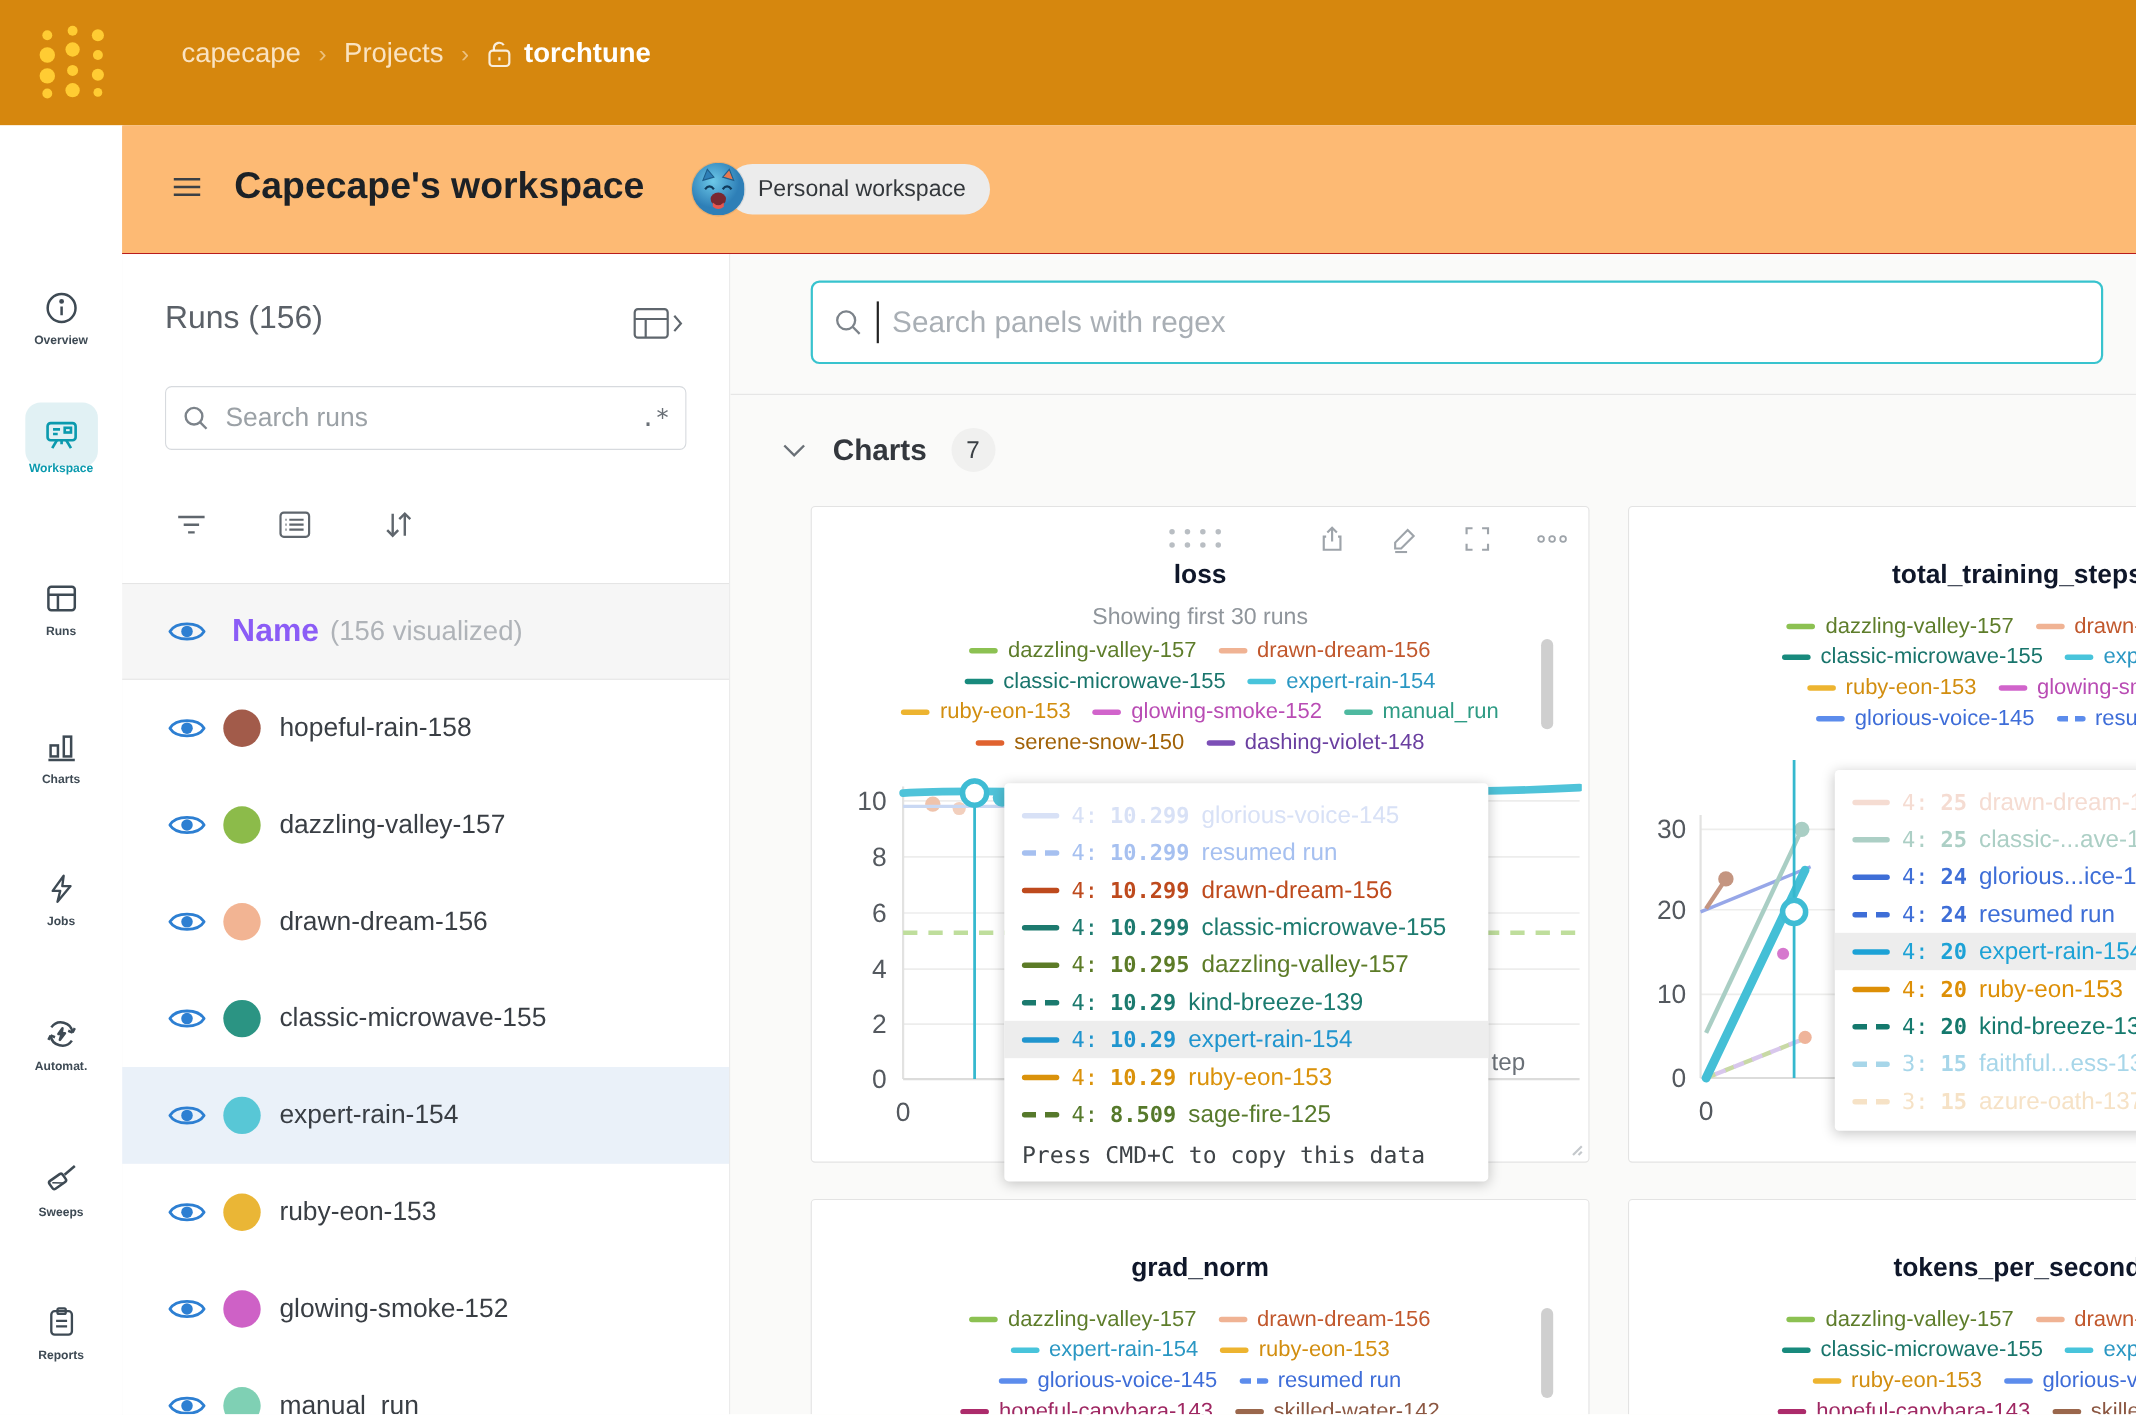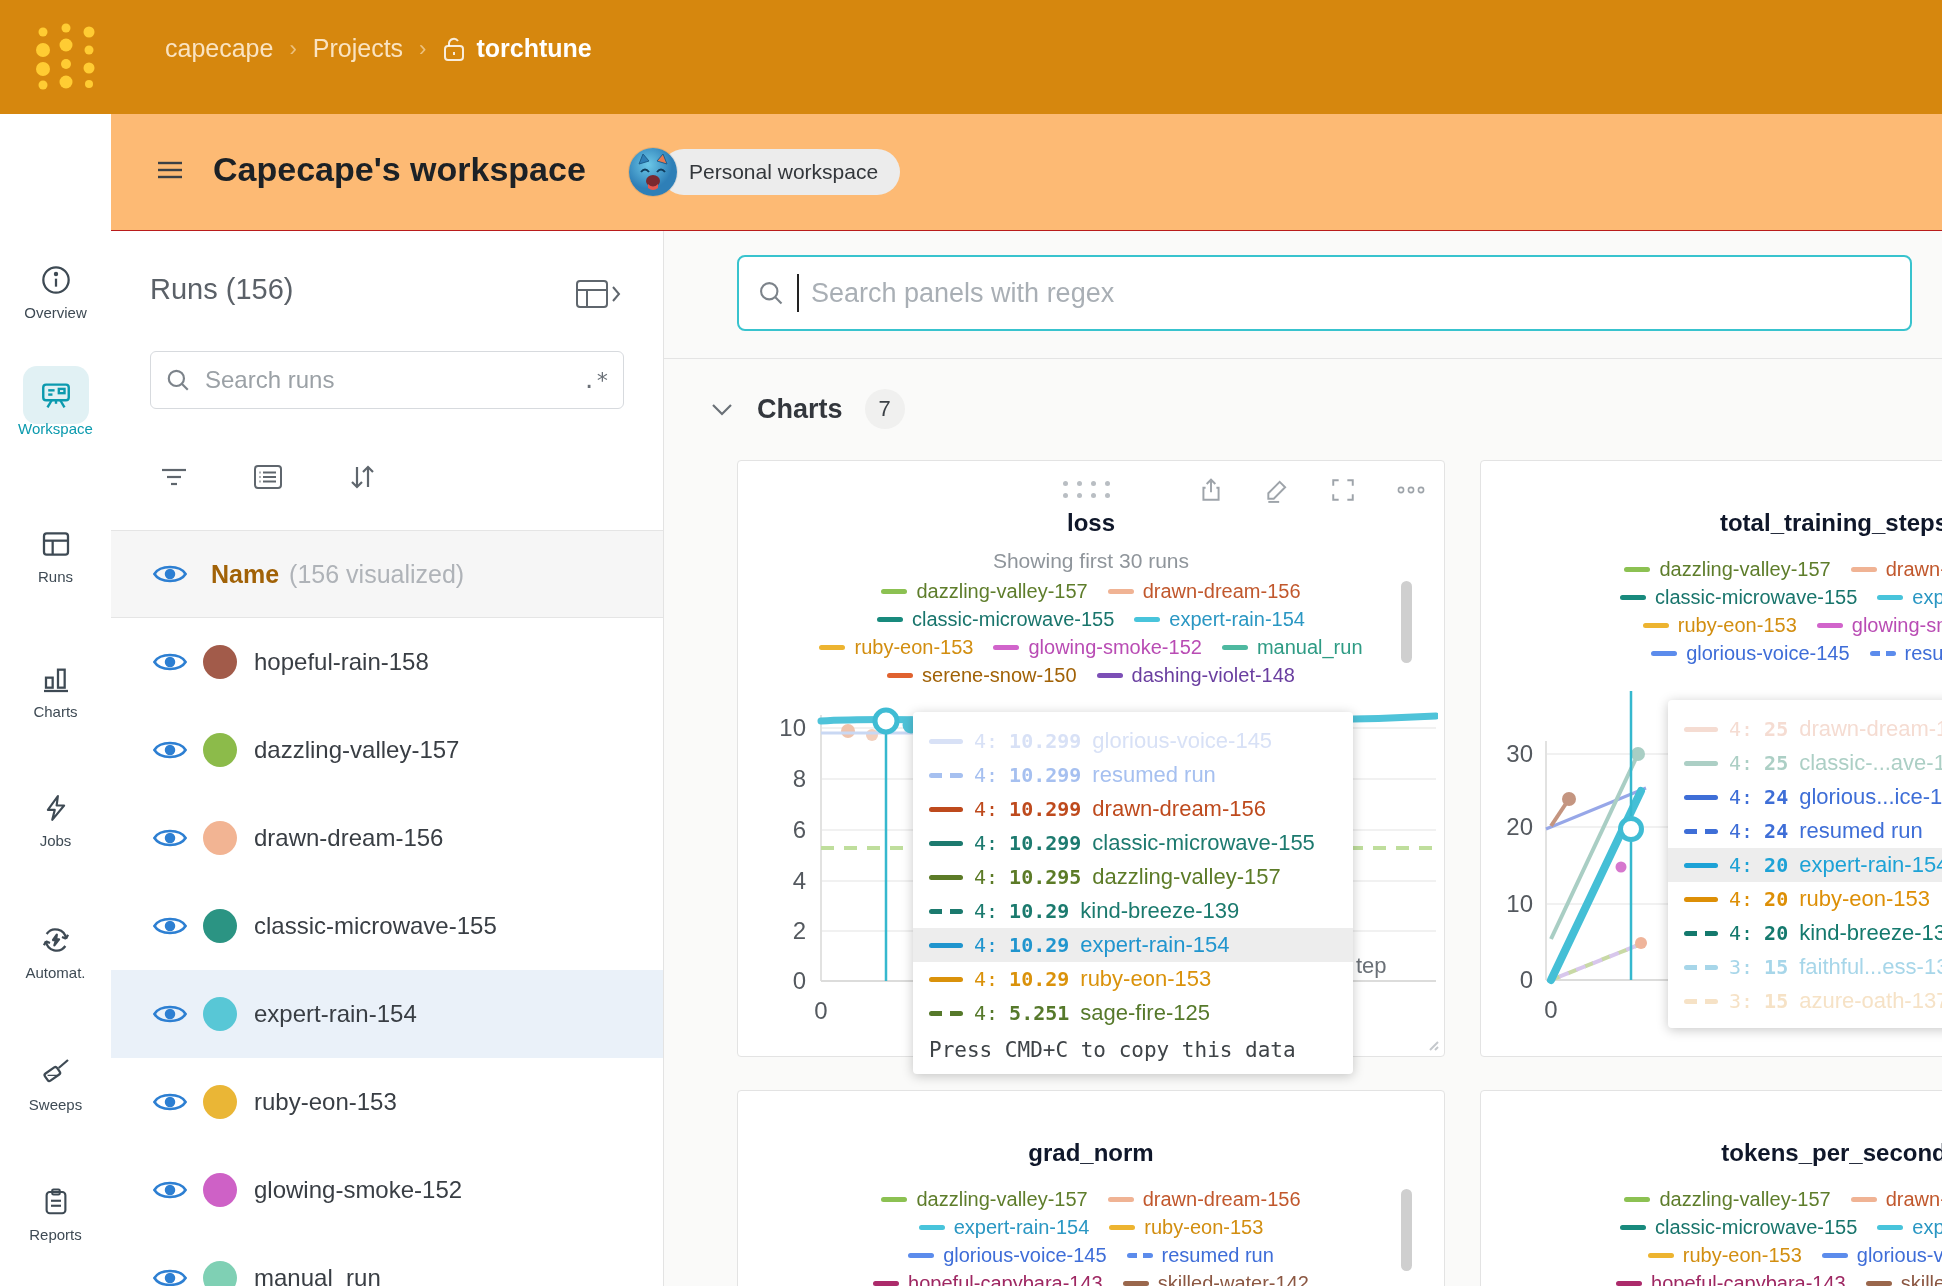--- a/index.html
+++ b/index.html
@@ -10,21 +10,21 @@
   .topbar{position:absolute;left:0;top:0;width:100%;height:114px;background:#D6870E;display:flex;align-items:center;}
   .logo{position:absolute;left:34px;top:20px;}
   .crumbs{position:absolute;left:165px;top:0;height:97px;display:flex;align-items:center;gap:16px;font-size:25px;}
   .crumb{color:rgba(255,240,219,0.88);}
   .crumb-sep{color:rgba(255,240,219,0.55);font-size:22px;}
   .crumb-current{color:#fff;font-weight:bold;display:flex;align-items:center;gap:10px;}
   
   .sidebar{position:absolute;left:0;top:114px;width:111px;bottom:0;background:#fff;border-right:1px solid #E9E9E9;}
   .side-item{position:absolute;left:0;width:111px;display:flex;flex-direction:column;align-items:center;color:#3E4A54;cursor:pointer;}
   .side-icon{height:36px;display:flex;align-items:center;justify-content:center;}
-  .side-label{font-size:15px;font-weight:400;margin-top:6px;}
+  .side-label{font-size:11px;font-weight:700;margin-top:6px;}
   .side-item.active{color:#0B9AAE;}
   .side-item.active .icon-bg{position:absolute;top:-12px;width:66px;height:58px;background:#E1F1F4;border-radius:14px;z-index:0;}
   .side-item.active .side-icon,.side-item.active .side-label{z-index:1;}
   
   .hdr{position:absolute;left:111px;top:114px;right:0;height:116px;background:#fdba74;border-bottom:1px solid #b91c1c;}
   .burger{position:absolute;left:45px;top:44px;color:#3B4045;}
   .hdr-title{position:absolute;left:102px;top:36px;font-size:34px;font-weight:bold;color:#1C2126;}
   .ws-badge{position:absolute;left:518px;top:34px;display:flex;align-items:center;}
   .avatar{width:48px;height:48px;border-radius:50%;z-index:2;overflow:hidden;box-shadow:0 0 0 1px rgba(0,0,0,0.08);}
   .pill{margin-left:-16px;height:46px;background:#ECECEC;border-radius:23px;display:flex;align-items:center;
@@ -35,21 +35,21 @@
   .runs-table-btn{position:absolute;right:42px;top:47px;color:#5F666D;cursor:pointer;}
   .runs-search{position:absolute;left:39px;top:120px;width:474px;height:58px;border:1px solid #D7DADE;border-radius:6px;
                display:flex;align-items:center;padding:0 14px;box-sizing:border-box;background:#fff;}
   .runs-search input{border:none;outline:none;flex:1;font-size:24px;font-family:"Liberation Sans",sans-serif;color:#33373D;margin-left:12px;background:transparent;}
   .runs-search input::placeholder{color:#9BA1A6;}
   .regex-toggle{color:#6A7077;font-size:22px;font-family:"DejaVu Sans Mono",monospace;cursor:pointer;}
   .runs-tools{position:absolute;left:0;top:218px;width:100%;height:56px;display:flex;align-items:center;gap:64px;padding-left:48px;color:#5F666D;}
   .tool-btn{cursor:pointer;display:flex;align-items:center;}
   .runs-header{position:absolute;left:0;top:299px;width:100%;height:88px;background:#F6F6F6;
                border-top:1px solid #E5E5E5;border-bottom:1px solid #E5E5E5;display:flex;align-items:center;box-sizing:border-box;}
-  .runs-header .name{font-size:25px;font-weight:600;color:#a16207;margin-left:24px;}
+  .runs-header .name{font-size:29px;font-weight:600;color:#8b5cf6;margin-left:24px;}
   .runs-header .viz{font-size:25px;color:#AFB3B8;margin-left:10px;}
   .runs-list{position:absolute;left:0;top:387px;width:100%;bottom:0;}
   .run-row{height:88px;display:flex;align-items:center;cursor:pointer;}
   .run-row.selected{background:#EAF1F9;}
   .eye{width:34px;margin-left:42px;display:flex;justify-content:center;cursor:pointer;}
   .runs-header .eye{margin-left:42px;}
   .dot{width:34px;height:34px;border-radius:50%;margin-left:16px;flex:none;}
   .run-name{font-size:24px;color:#393E44;margin-left:17px;white-space:nowrap;}
   
   .main{position:absolute;left:664px;top:231px;right:0;bottom:0;background:#FAFAF9;overflow:hidden;}
@@ -772,21 +772,21 @@
           <div class="trow" style="color: rgb(218, 146, 11);">
             <i class="tdash"></i>
             <span class="tstep">4:</span>
             <span class="tval">10.29</span>
             <span class="tname">ruby-eon-153</span>
           </div>
 
           <div class="trow" style="color: rgb(86, 121, 43);">
             <i class="tdash dashed"></i>
             <span class="tstep">4:</span>
-            <span class="tval">5.251</span>
+            <span class="tval">8.509</span>
             <span class="tname">sage-fire-125</span>
           </div>
         </div>
       <div class="tip-footer">Press CMD+C to copy this data</div>
     </div>
 
     <div class="tip" id="tip-steps">
       <div>
 
           <div class="trow" style="color: rgb(245, 220, 210);">

